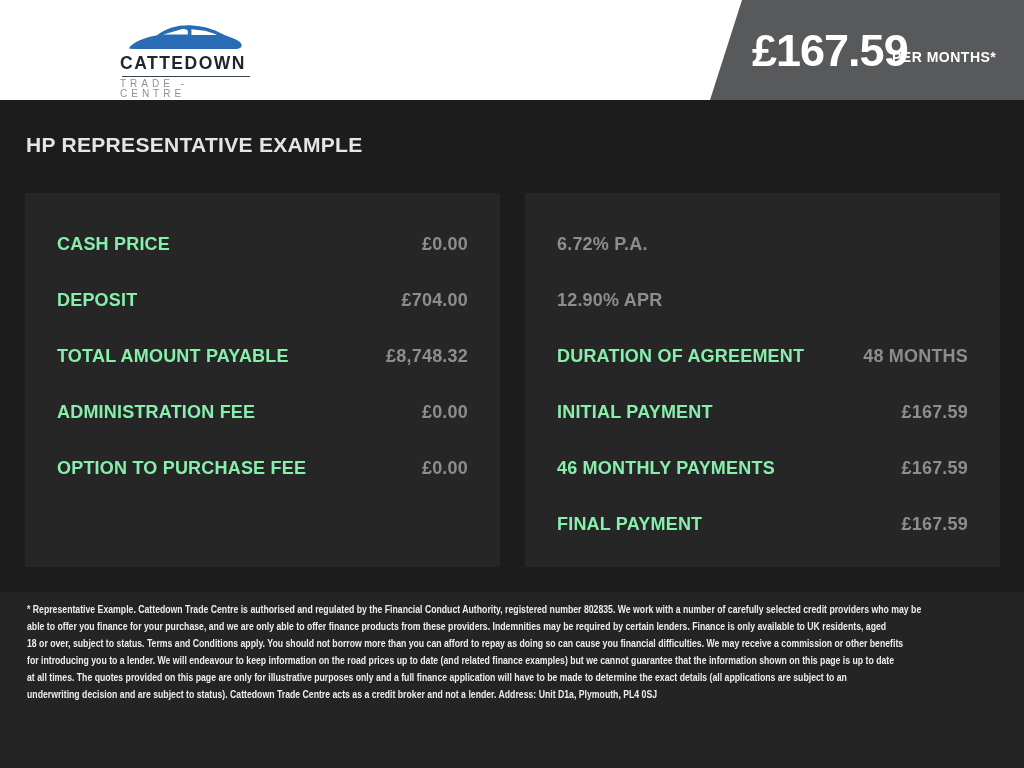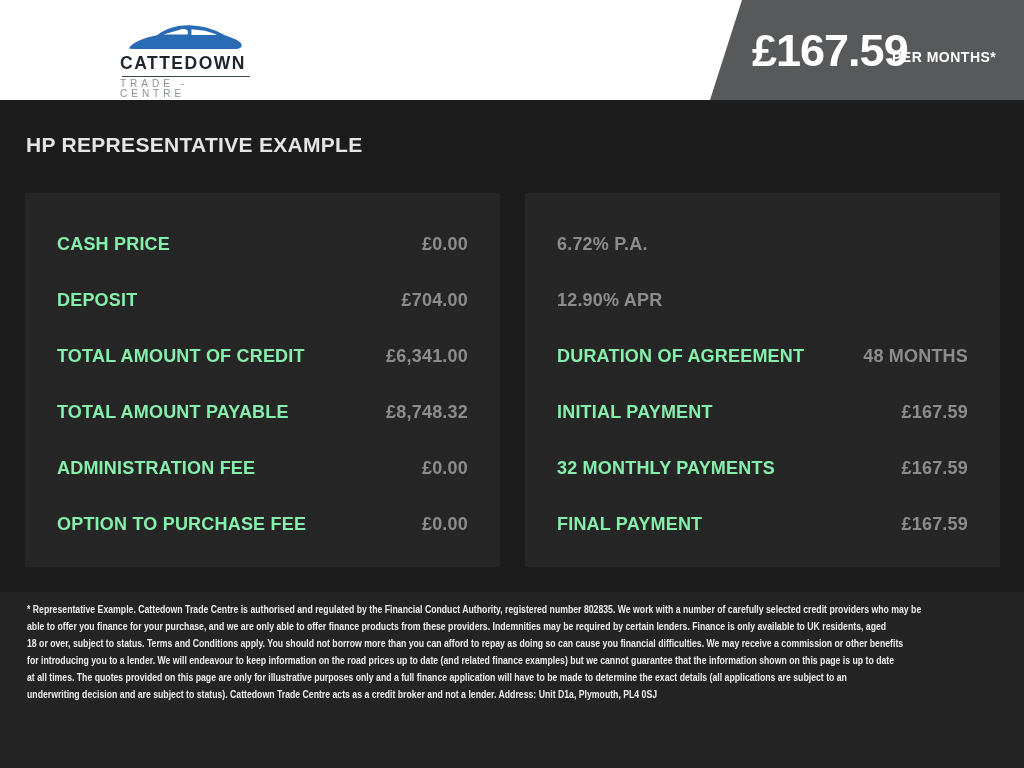--- a/index.html
+++ b/index.html
@@ -109,24 +109,20 @@
 <div class="panel panel-left">
   <div class="frow">
     <span class="lbl">CASH PRICE</span>
     <span class="val">£0.00</span>
   </div>
   <div class="frow">
     <span class="lbl">DEPOSIT</span>
     <span class="val">£704.00</span>
   </div>
   <div class="frow">
-    <span class="lbl">TOTAL AMOUNT OF CREDIT</span>
-    <span class="val">£6,341.00</span>
-  </div>
-  <div class="frow">
     <span class="lbl">TOTAL AMOUNT PAYABLE</span>
     <span class="val">£8,748.32</span>
   </div>
   <div class="frow">
     <span class="lbl">ADMINISTRATION FEE</span>
     <span class="val">£0.00</span>
   </div>
   <div class="frow">
     <span class="lbl">OPTION TO PURCHASE FEE</span>
     <span class="val">£0.00</span>
@@ -142,21 +138,21 @@
   </div>
   <div class="frow">
     <span class="lbl">DURATION OF AGREEMENT</span>
     <span class="val">48 MONTHS</span>
   </div>
   <div class="frow">
     <span class="lbl">INITIAL PAYMENT</span>
     <span class="val">£167.59</span>
   </div>
   <div class="frow">
-    <span class="lbl">32 MONTHLY PAYMENTS</span>
+    <span class="lbl">46 MONTHLY PAYMENTS</span>
     <span class="val">£167.59</span>
   </div>
   <div class="frow">
     <span class="lbl">FINAL PAYMENT</span>
     <span class="val">£167.59</span>
   </div>
 </div>
 
 <div class="footer">
   <div class="disclaimer">

